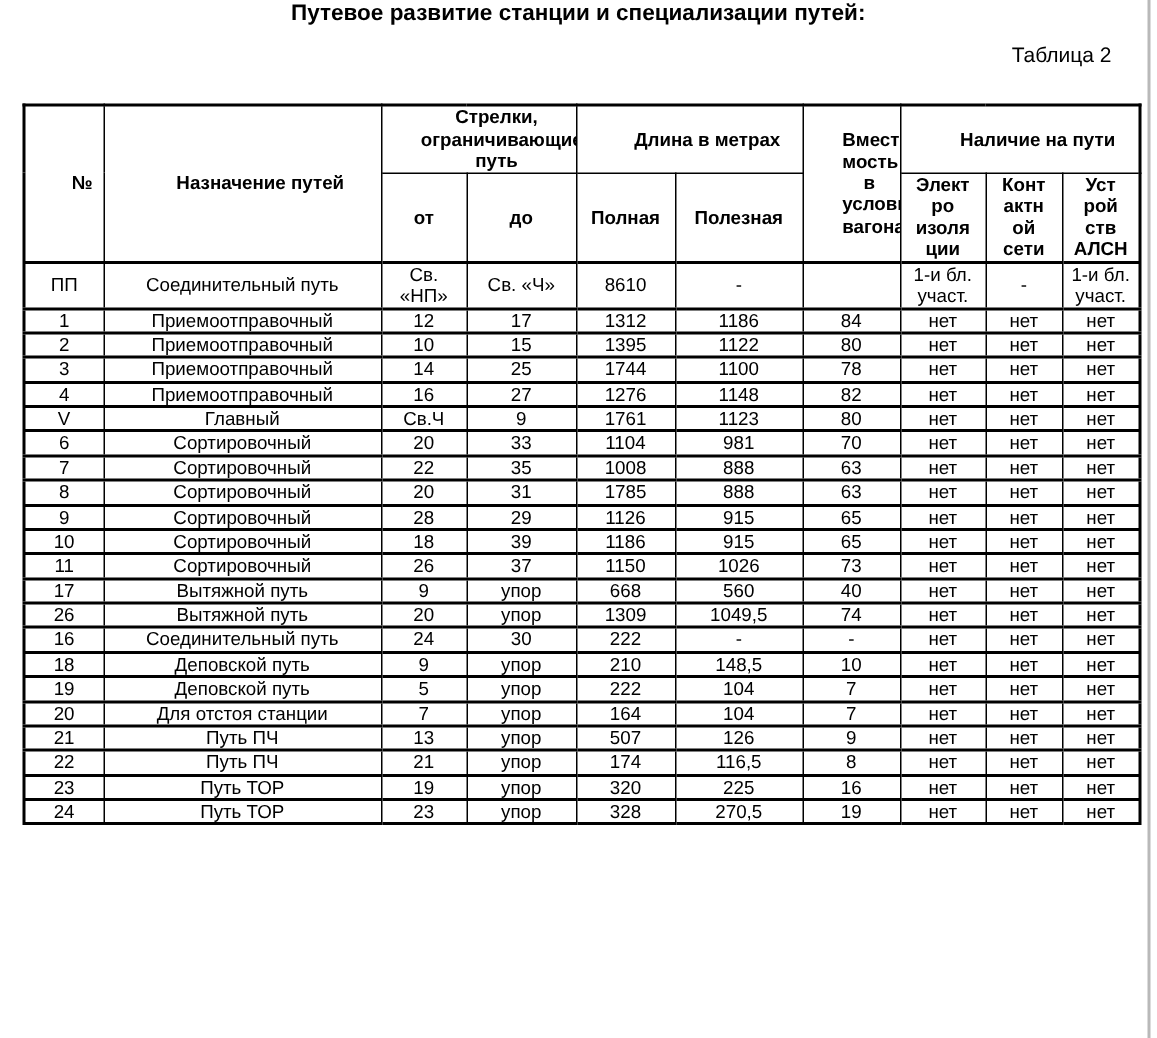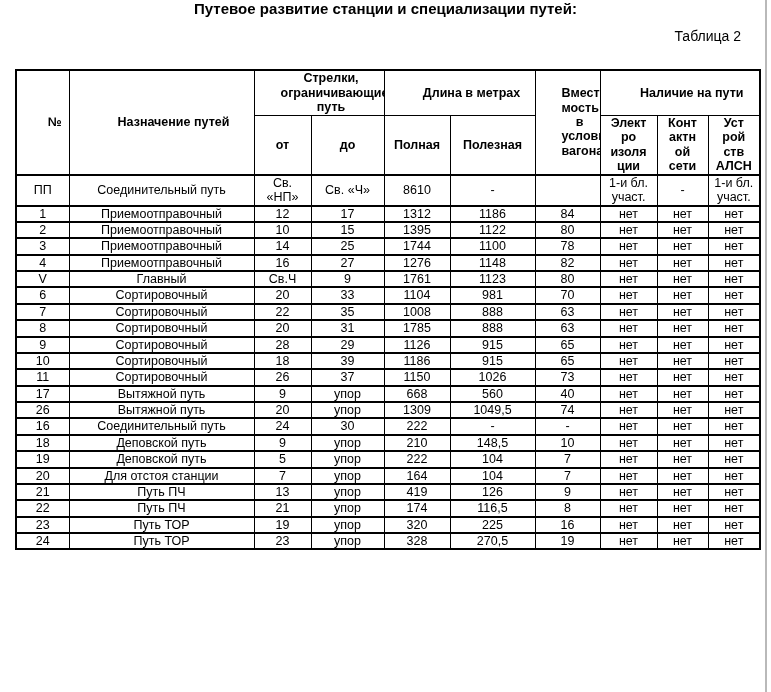--- a/index.html
+++ b/index.html
@@ -335,21 +335,21 @@
         <td>7</td>
         <td>нет</td>
         <td>нет</td>
         <td>нет</td>
       </tr>
       <tr>
         <td>21</td>
         <td>Путь ПЧ</td>
         <td>13</td>
         <td>упор</td>
-        <td>419</td>
+        <td>507</td>
         <td>126</td>
         <td>9</td>
         <td>нет</td>
         <td>нет</td>
         <td>нет</td>
       </tr>
       <tr>
         <td>22</td>
         <td>Путь ПЧ</td>
         <td>21</td>

